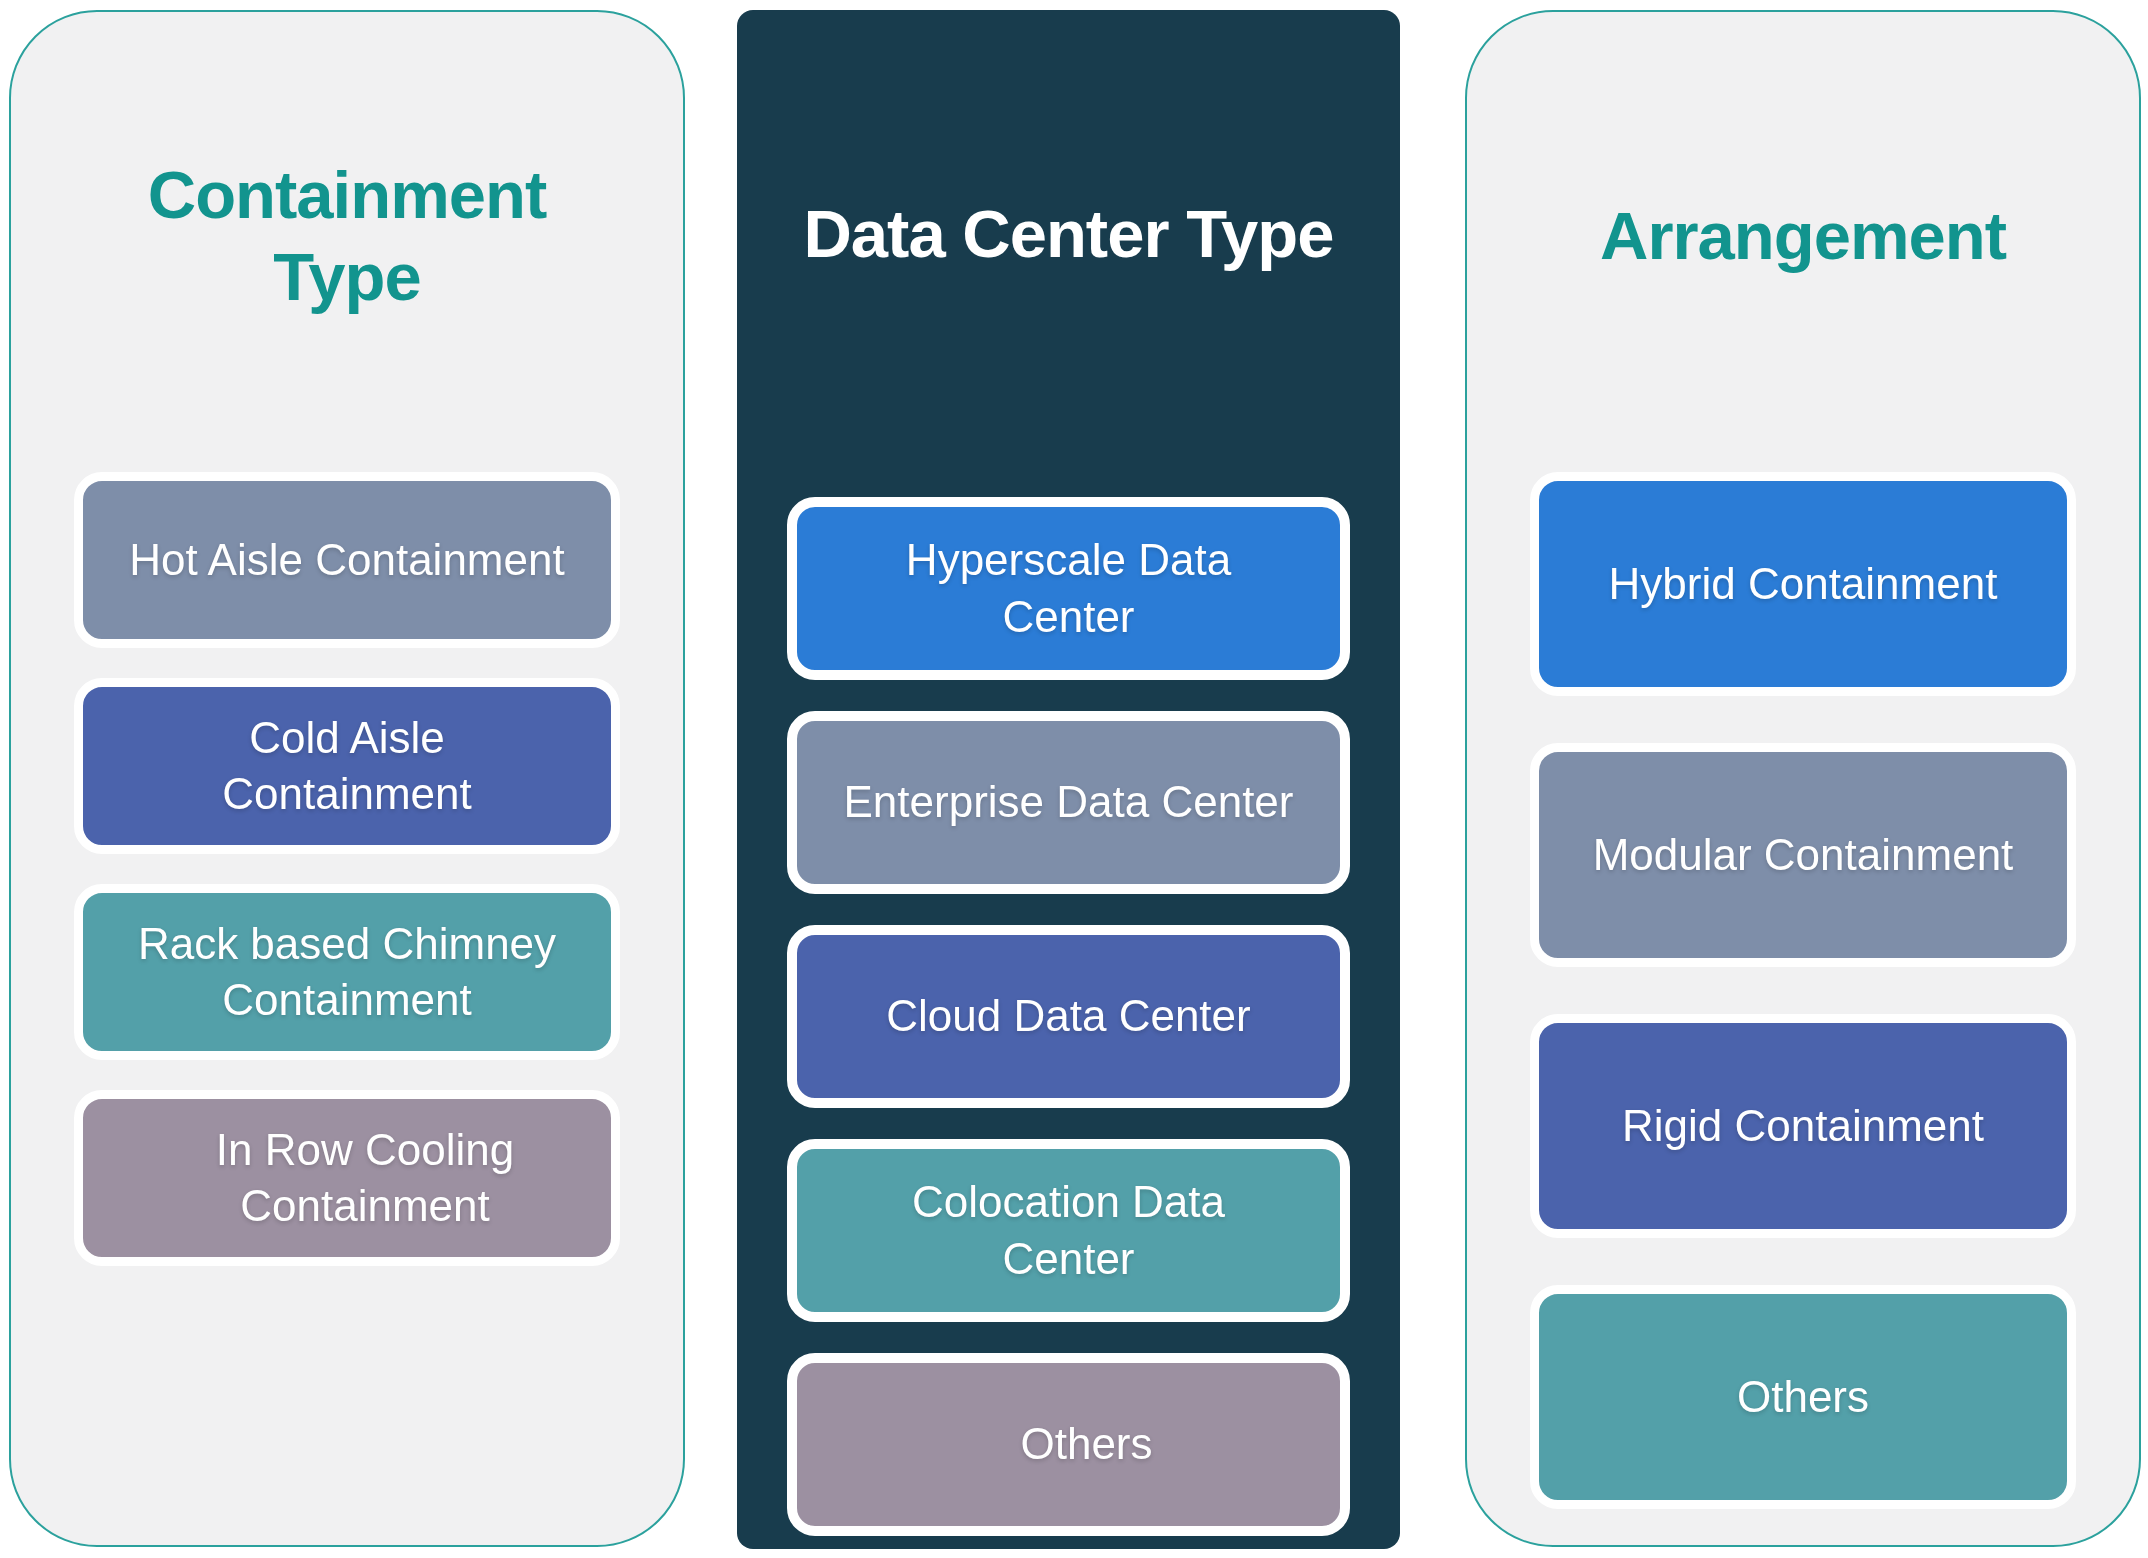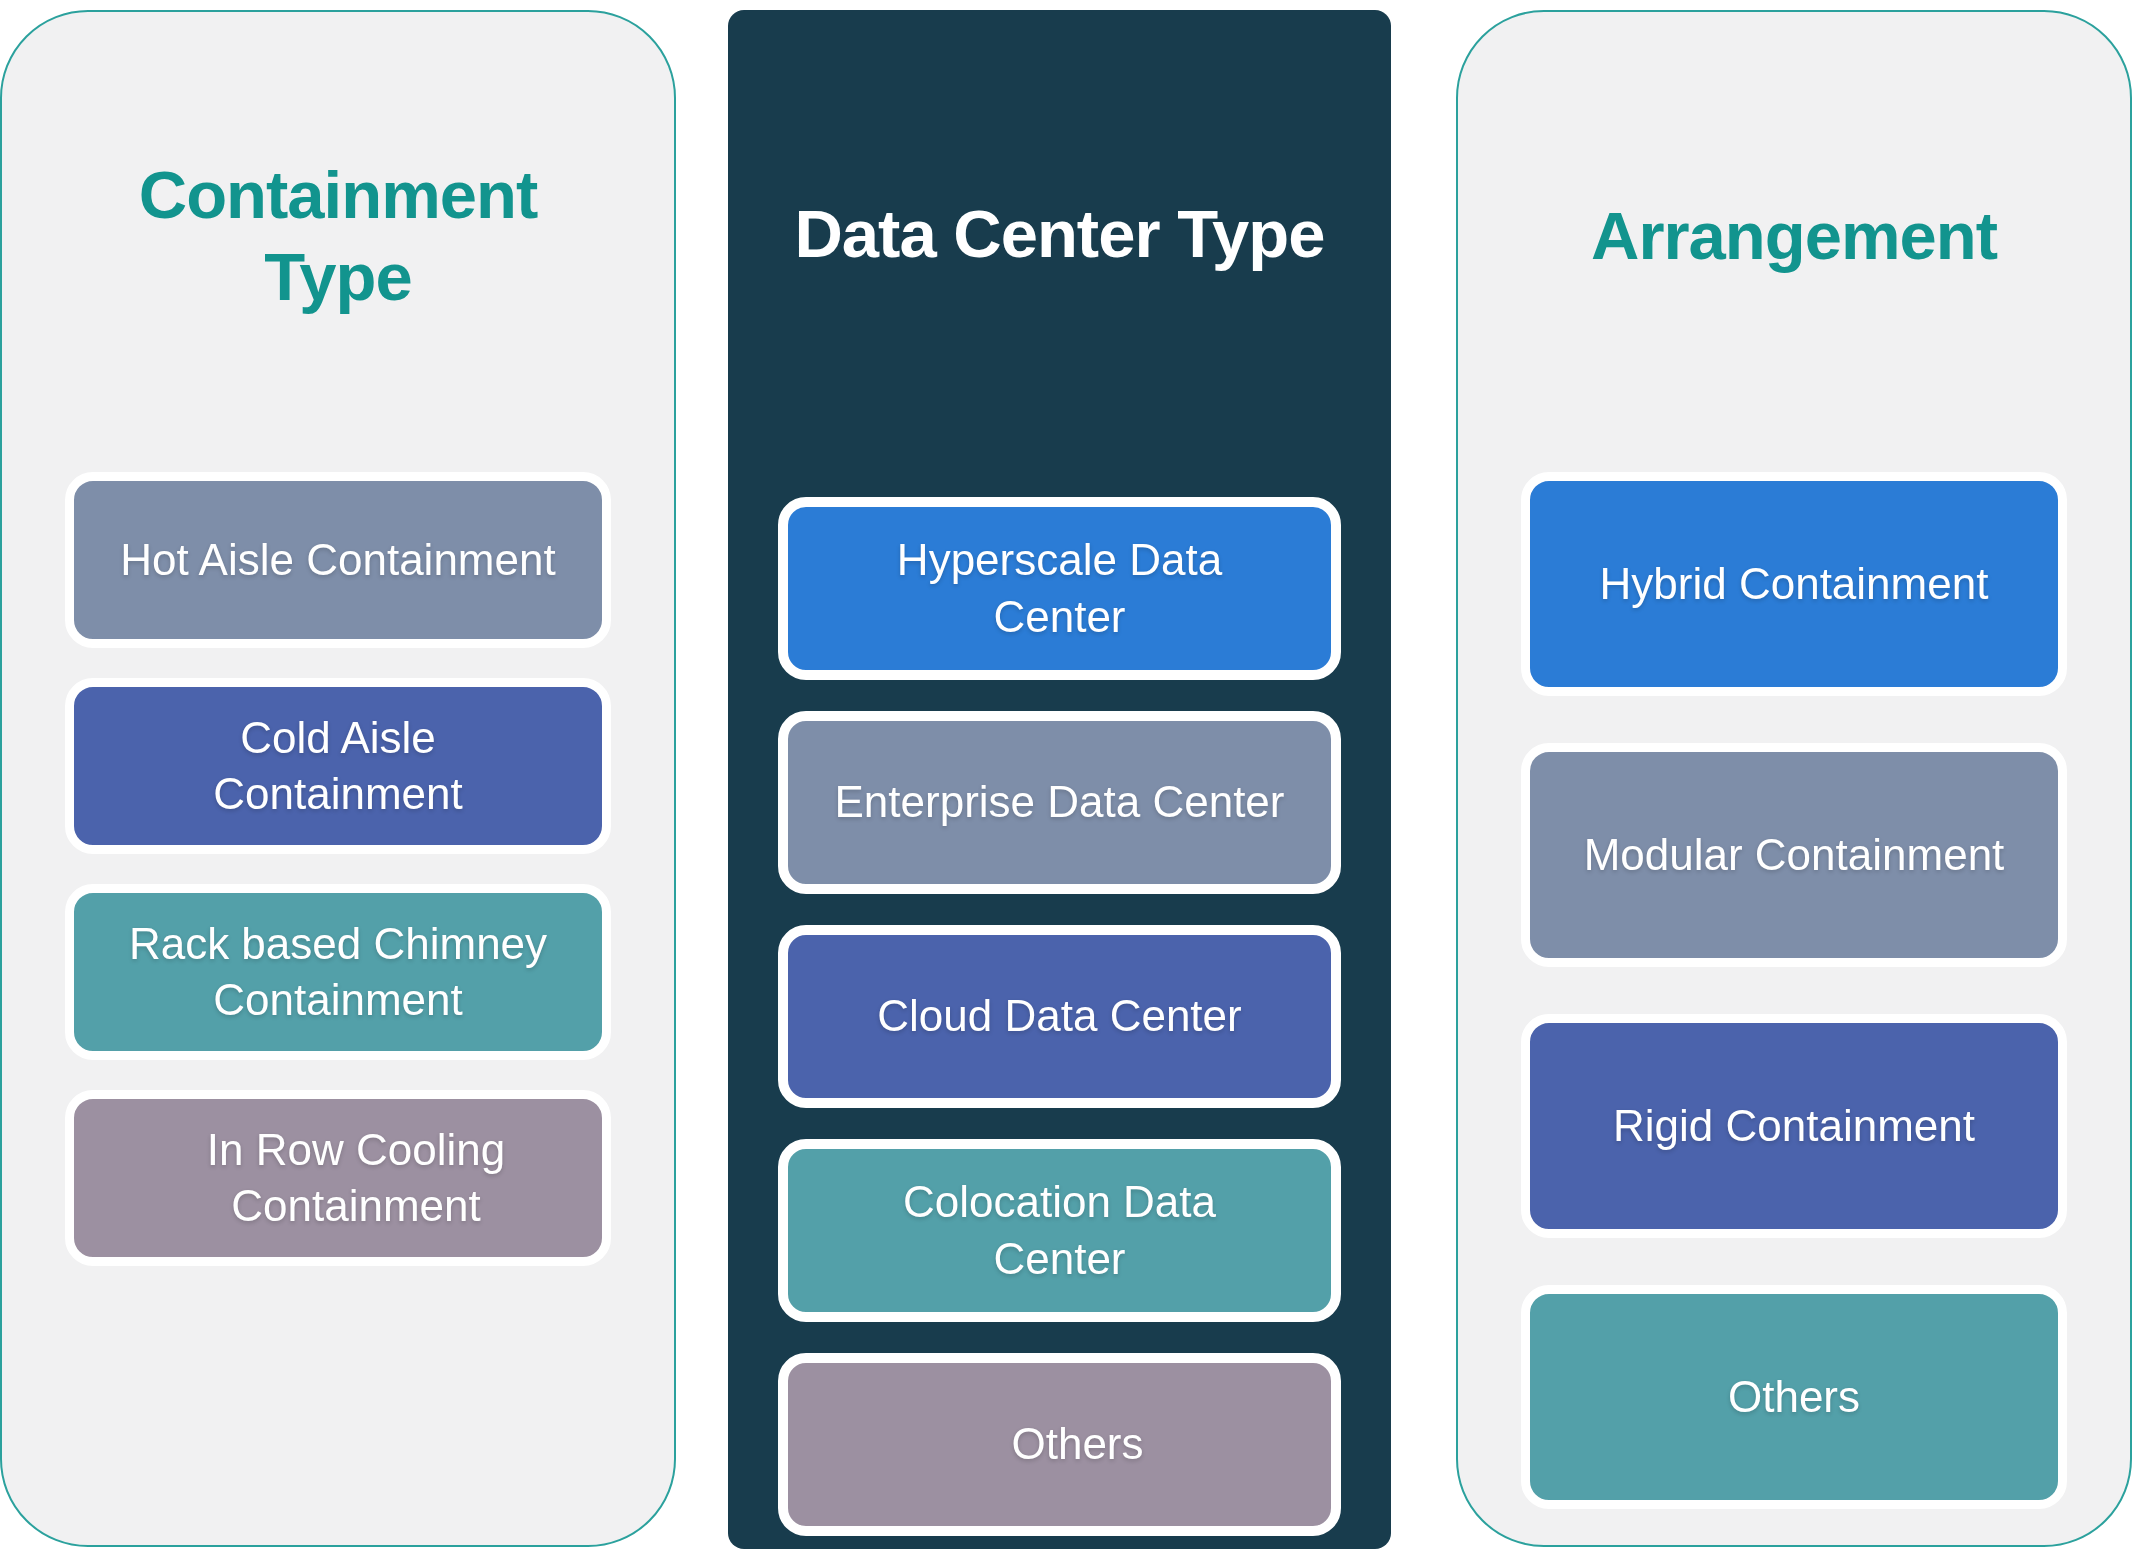--- a/index.html
+++ b/index.html
@@ -11,21 +11,21 @@
     position: relative;
     width: 2148px;
     height: 1558px;
     background: #ffffff;
     font-family: "Liberation Sans", sans-serif;
     overflow: hidden;
   }
   .panels {
     position: absolute;
     top: 10px;
-    left: 0;
+    left: 9px;
     display: flex;
     align-items: stretch;
   }
   .panel {
     box-sizing: border-box;
     height: 1537px;
   }
   .panel.light {
     width: 676px;
     background: var(--panel-bg, #F1F1F2);

